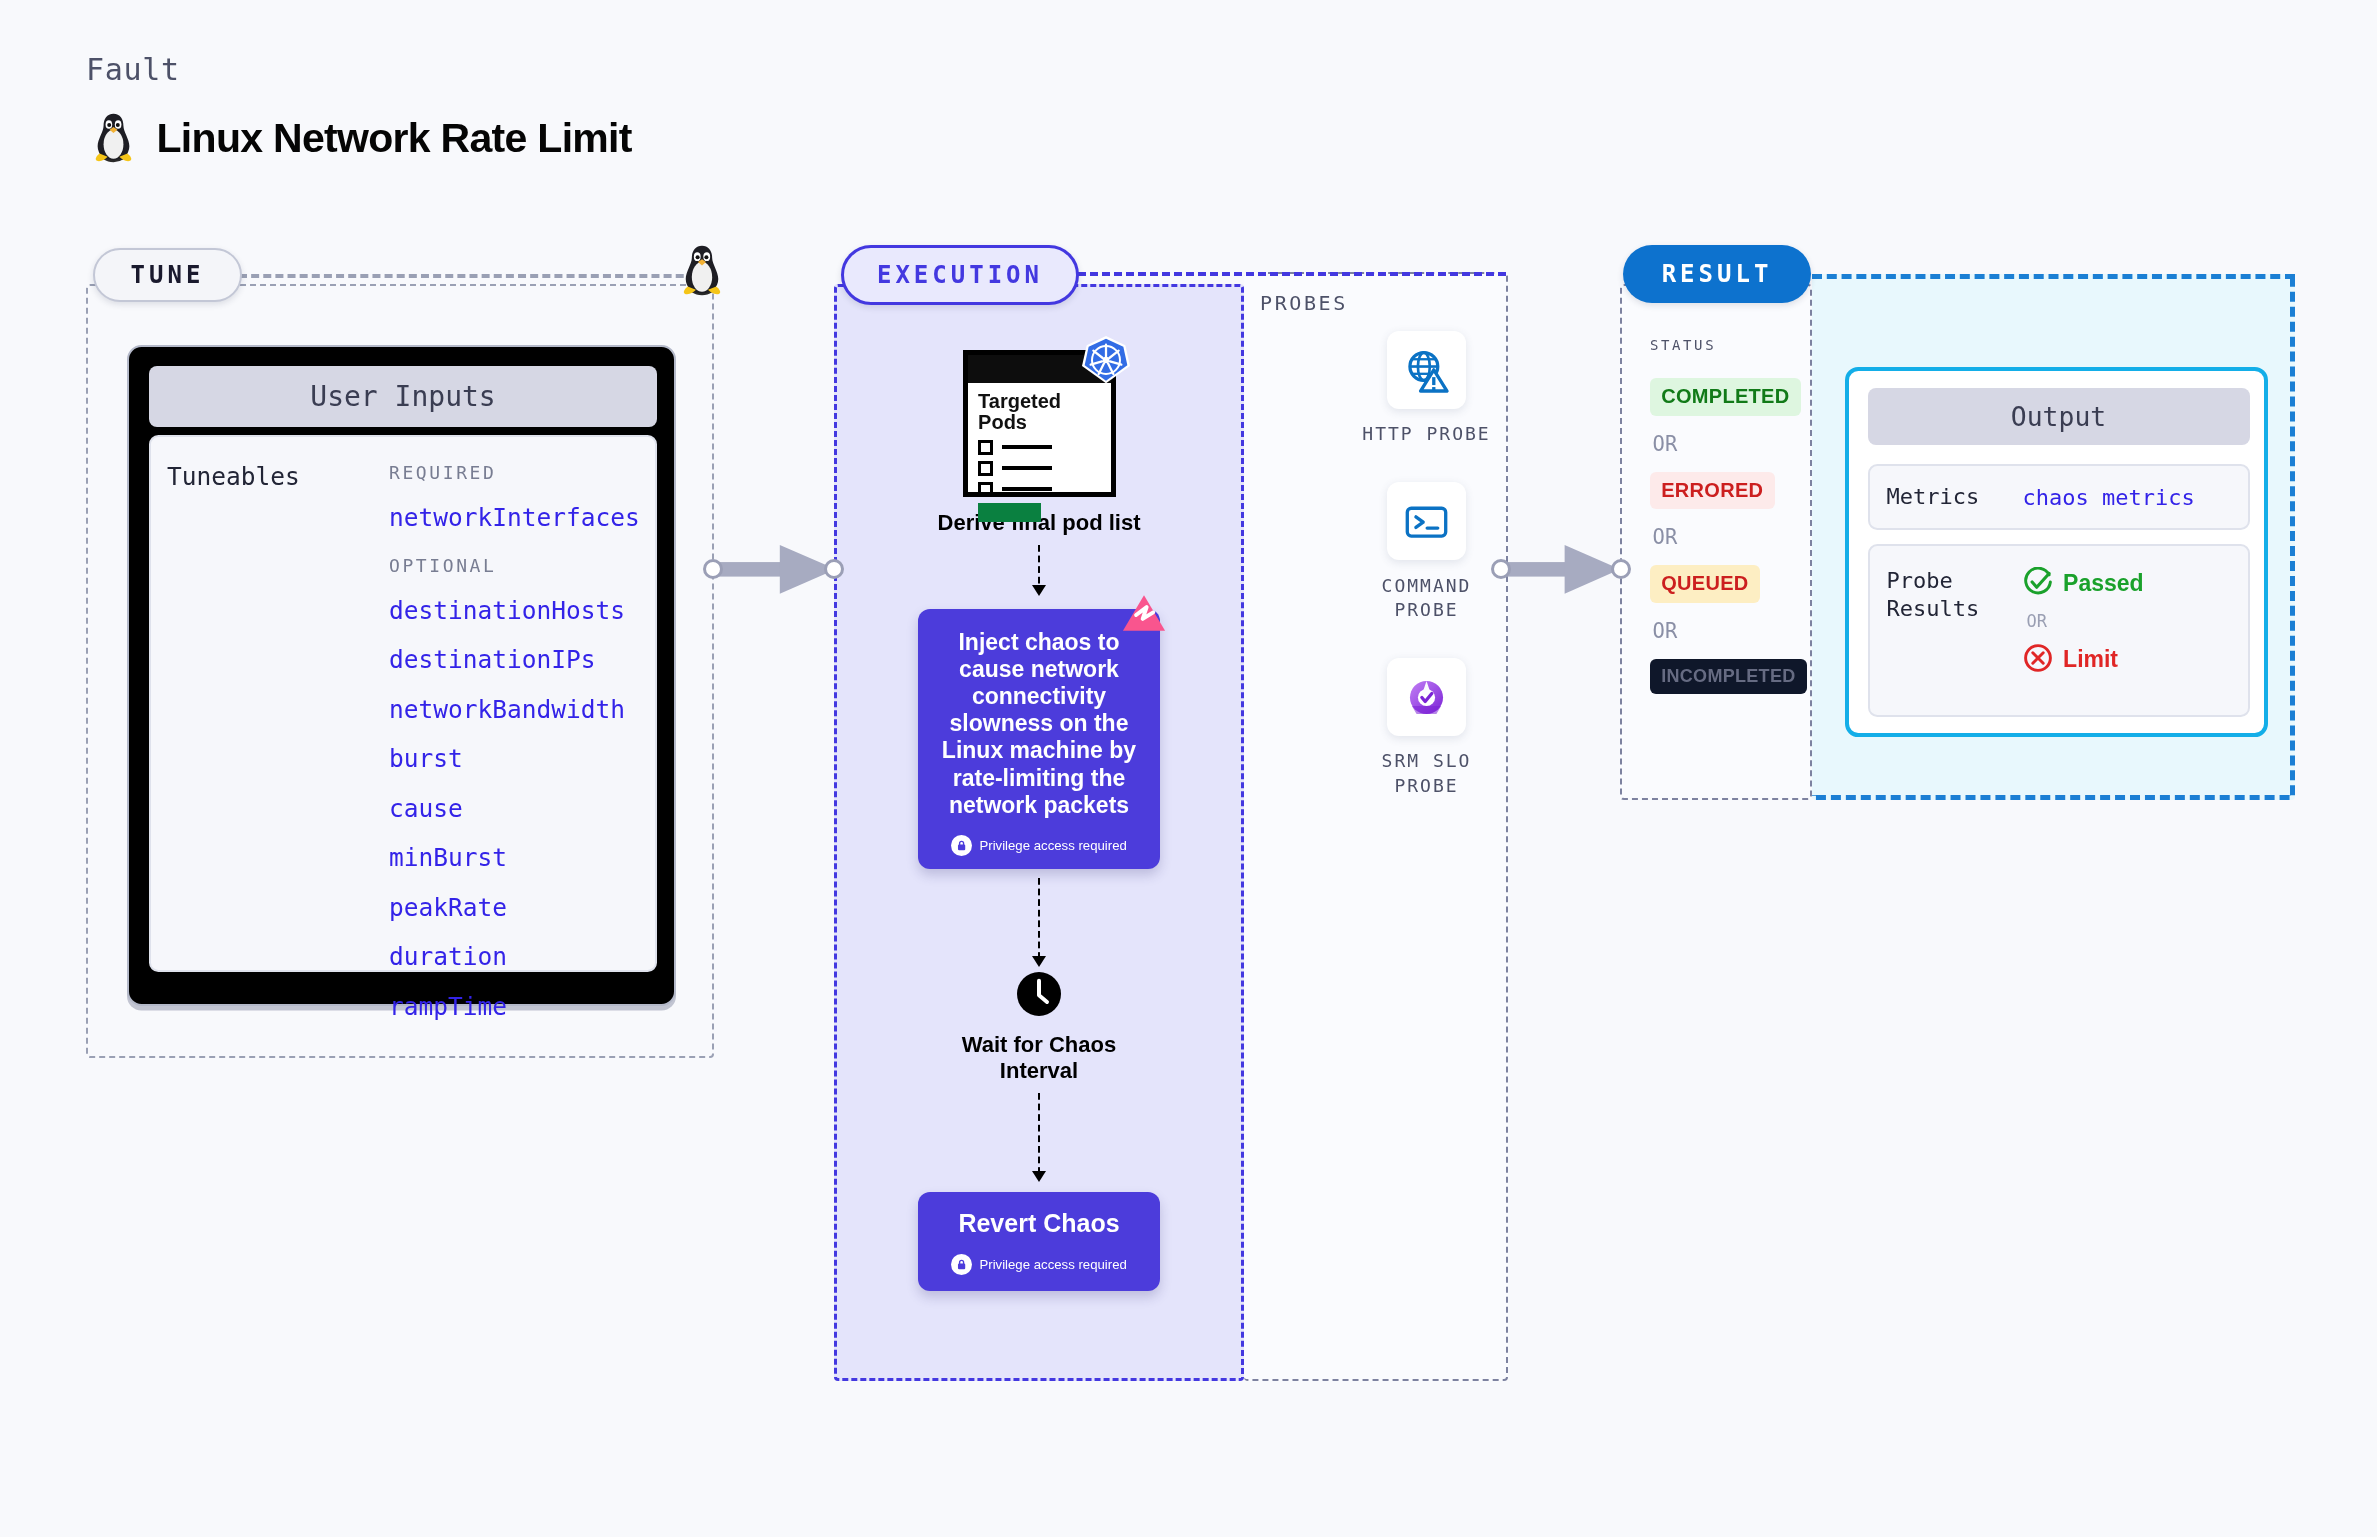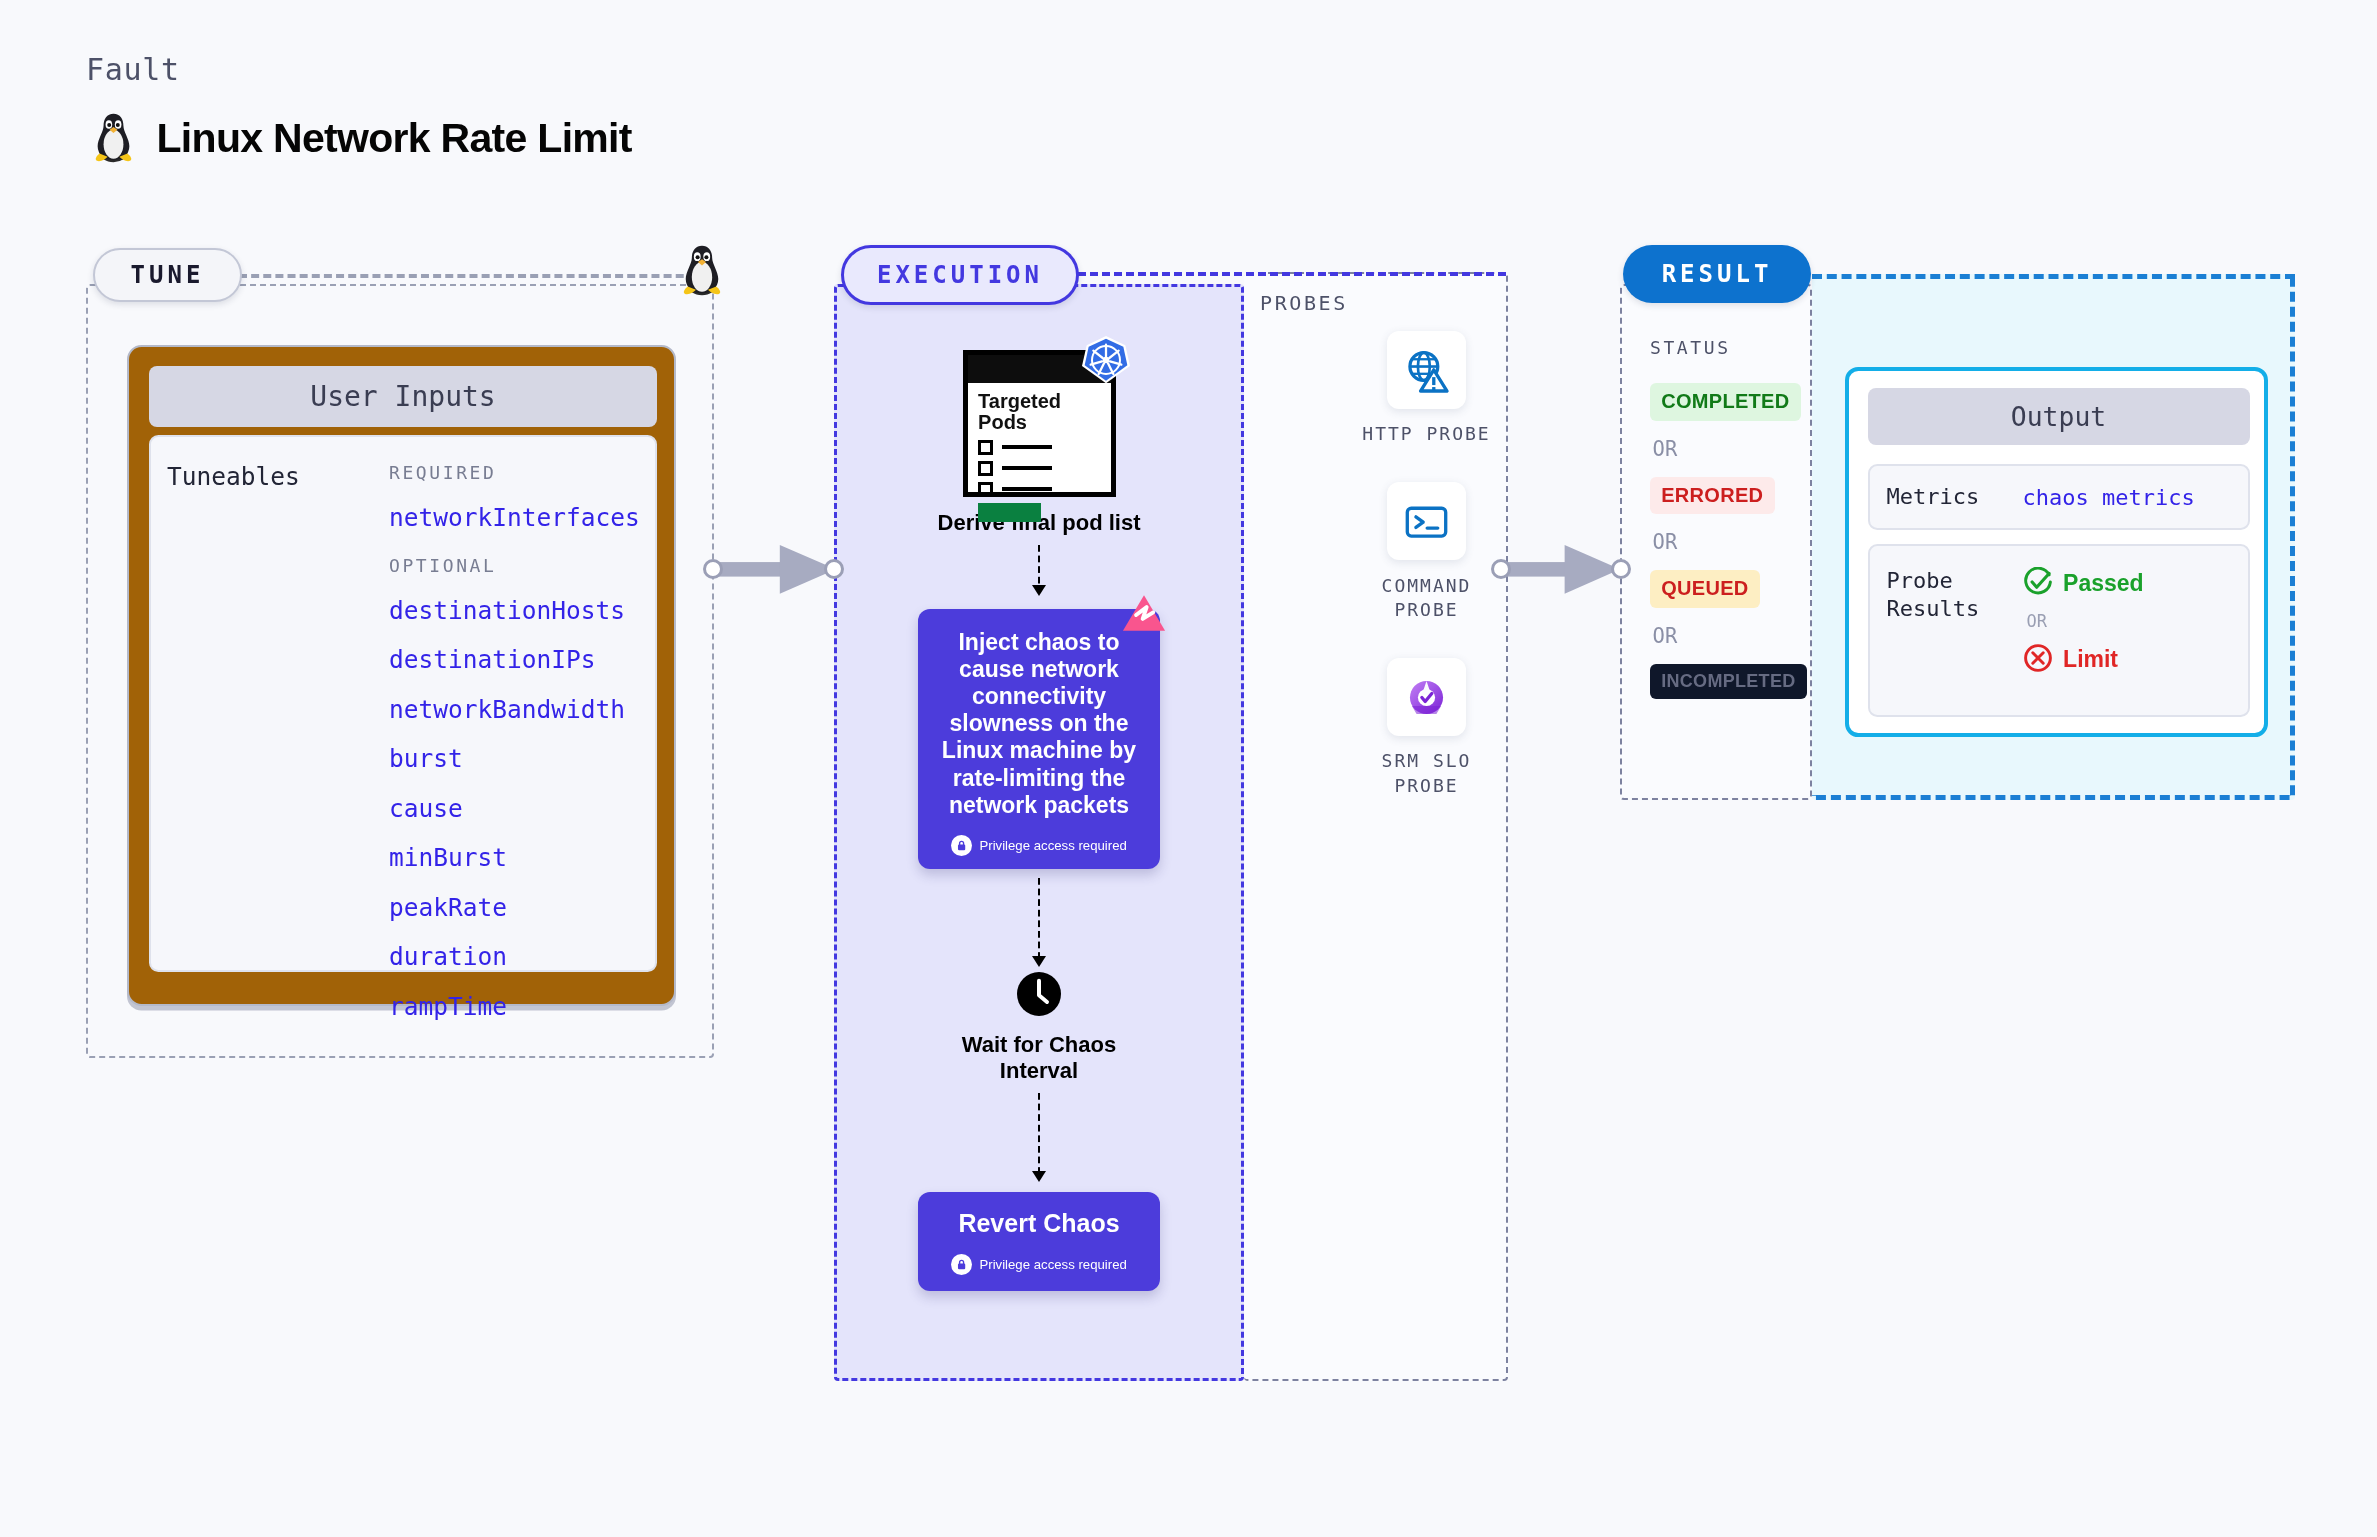--- a/index.html
+++ b/index.html
@@ -91,21 +91,21 @@
     border-top: 5.3px dashed #1b7fd4;
   }
   #output-body {
     left: 1812px; top: 274px; width: 483px; height: 526px;
     border: 5.3px dashed #1b7fd4; border-left: none; border-top: none;
     background: #e8f8fd;
   }
 
   
   .card-outer {
-    position: absolute; background: #a16207;
+    position: absolute; background: #000000;
     border: 2.6px solid #b4b9c9; border-radius: 14.5px;
     box-shadow: 0 4.6px 0 rgba(150,155,175,0.55);
   }
   .card-title {
     background: #d6d7e4; border-radius: 8px;
     font-family: "DejaVu Sans Mono", monospace;
     display: flex; align-items: center; justify-content: center;
     color: #3a3d52;
   }
   .inner-panel {
@@ -218,21 +218,21 @@
     margin-top: 13.2px; font-family: "DejaVu Sans Mono", monospace;
     font-size: 18px; color: #4d5168; letter-spacing: 2px;
     text-align: center; line-height: 1.35;
   }
   .probe-block { display: flex; flex-direction: column; align-items: center; margin-bottom: 36px; }
 
   
   .status-col { position: absolute; left: 1650px; top: 337px; width: 165px; }
   .status-head {
     font-family: "DejaVu Sans Mono", monospace;
-    font-size: 18px; color: #4d5168; letter-spacing: 2.6px; margin-bottom: 25px;
+    font-size: 14px; color: #4d5168; letter-spacing: 2.6px; margin-bottom: 25px;
   }
   .status-badge {
     display: inline-block; border-radius: 6px; padding: 7.3px 11.2px;
     font-size: 20px; font-weight: bold; letter-spacing: 0.3px;
   }
   .or-txt {
     font-family: "DejaVu Sans Mono", monospace;
     font-size: 20.5px; color: #8a8fa6; margin: 16px 0 16px 2.6px;
   }
 

